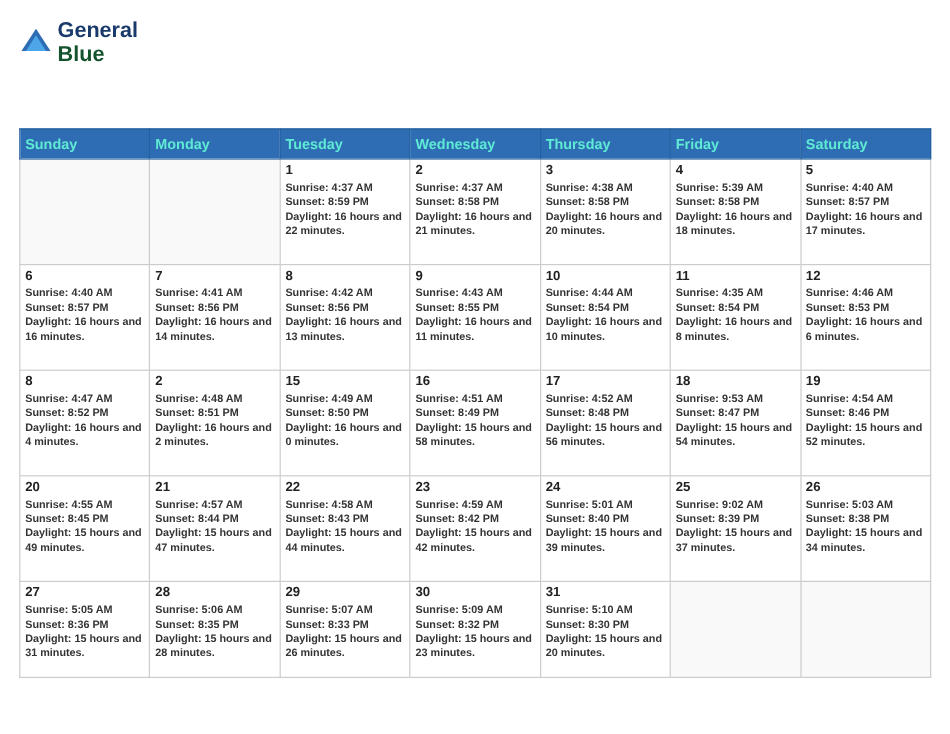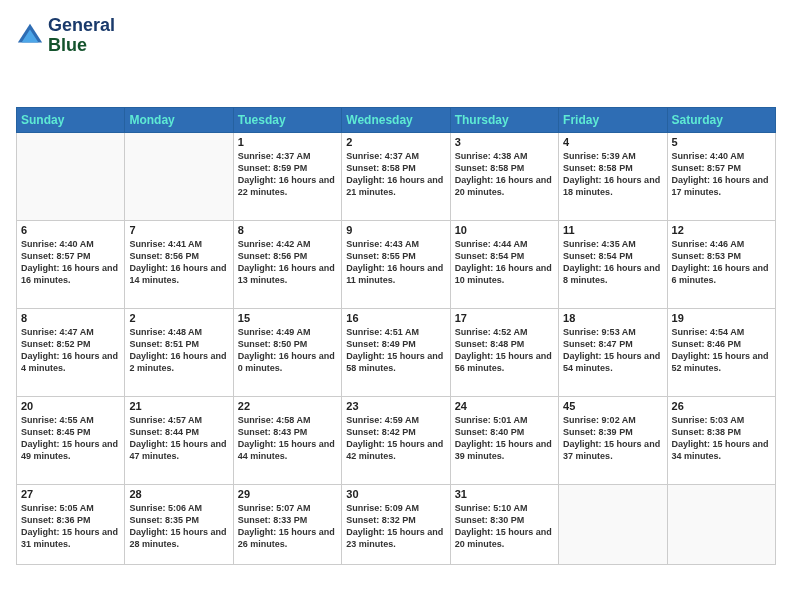--- a/index.html
+++ b/index.html
@@ -303,21 +303,21 @@
 and 42 minutes.</div>
           </td>
           <td>
             <span class="day-num">24</span>
             <div class="cell-text">Sunrise: 5:01 AM
 Sunset: 8:40 PM
 Daylight: 15 hours
 and 39 minutes.</div>
           </td>
           <td>
-            <span class="day-num">45</span>
+            <span class="day-num">25</span>
             <div class="cell-text">Sunrise: 9:02 AM
 Sunset: 8:39 PM
 Daylight: 15 hours
 and 37 minutes.</div>
           </td>
           <td>
             <span class="day-num">26</span>
             <div class="cell-text">Sunrise: 5:03 AM
 Sunset: 8:38 PM
 Daylight: 15 hours

